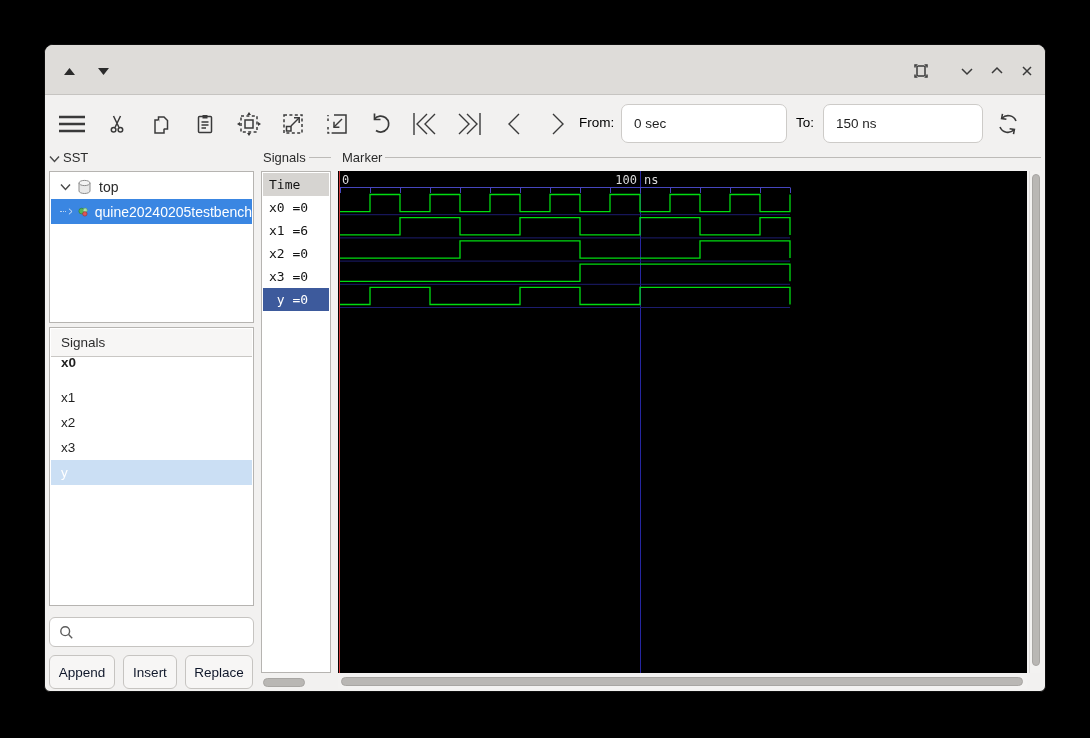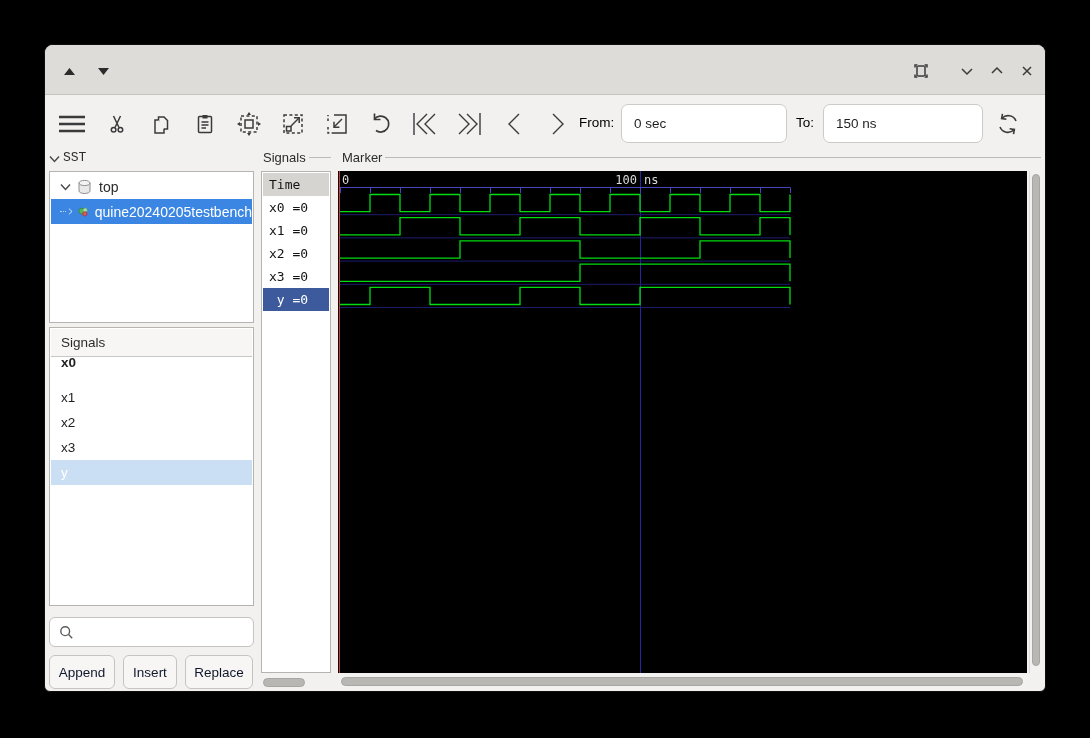--- a/index.html
+++ b/index.html
@@ -176,21 +176,21 @@
           <path d="M7.5 2.8 L6.6 7.6 L11.4 8.3"></path>
         <path d="M5 16 A8.5 8.5 0 0 0 19 18.8"></path>
           <path d="M18.5 23.2 L19.4 18.4 L14.6 17.7"></path>
       </svg>
     </div>
   </div>
 
   <svg class="abs" style="left:4px;top:110px;" width="11" height="8" viewBox="0 0 11 8">
       <polyline points="1,1.5 5.5,6.5 10,1.5" fill="none" stroke="#4a4a4a" stroke-width="1.4"></polyline>
     </svg>
-  <div class="frame-label" style="left:18px;top:105px;font-family:Liberation Mono, monospace;">SST</div>
+  <div class="frame-label" style="left:18px;top:105px;">SST</div>
 
   <div class="panel" style="left:4px;top:126px;width:205px;height:152px;">
     <div class="tree-row" style="top:2px;">
       <svg style="margin:0 6px 0 9px;" width="11" height="8" viewBox="0 0 11 8">
           <polyline points="1,1.5 5.5,6.5 10,1.5" fill="none" stroke="#4a4a4a" stroke-width="1.4"></polyline>
         </svg>
       <svg style="margin-right:7px;" width="15" height="16" viewBox="0 0 15 16">
         <path d="M2 4 V12 A5.5 2.5 0 0 0 13 12 V4" fill="#e9e9e9" stroke="#8d8d8d"></path>
           <ellipse cx="7.5" cy="4" rx="5.5" ry="2.6" fill="#f4f4f4" stroke="#8d8d8d"></ellipse>
       </svg>
@@ -244,21 +244,21 @@
   <div class="btn" style="left:140px;top:610px;width:68px;">
       <span>Replace</span>
     </div>
 
   <div class="frame-label" style="left:218px;top:105px;">Signals</div>
   <div class="frame-line" style="left:264px;top:112px;width:22px;"></div>
 
   <div class="panel" style="left:216px;top:126px;width:70px;height:502px;">
     <div class="name-row header mono" style="top:1px;"><span>Time</span></div>
     <div class="name-row mono" style="top:24px;"><span>x0 =0</span></div>
-    <div class="name-row mono" style="top:47px;"><span>x1 =0</span></div>
+    <div class="name-row mono" style="top:47px;"><span>x1 =6</span></div>
     <div class="name-row mono" style="top:70px;"><span>x2 =0</span></div>
     <div class="name-row mono" style="top:93px;"><span>x3 =0</span></div>
     <div class="name-row mono sel" style="top:116px;"><span> y =0</span></div>
   </div>
   <div class="sb-thumb" style="left:218px;top:633px;width:42px;height:9px;"></div>
 
   <div class="frame-label" style="left:297px;top:105px;">Marker</div>
   <div class="frame-line" style="left:340px;top:112px;width:656px;"></div>
 
   <div id="waves-black" style="left:293px;top:126px;width:689px;height:502px;">

